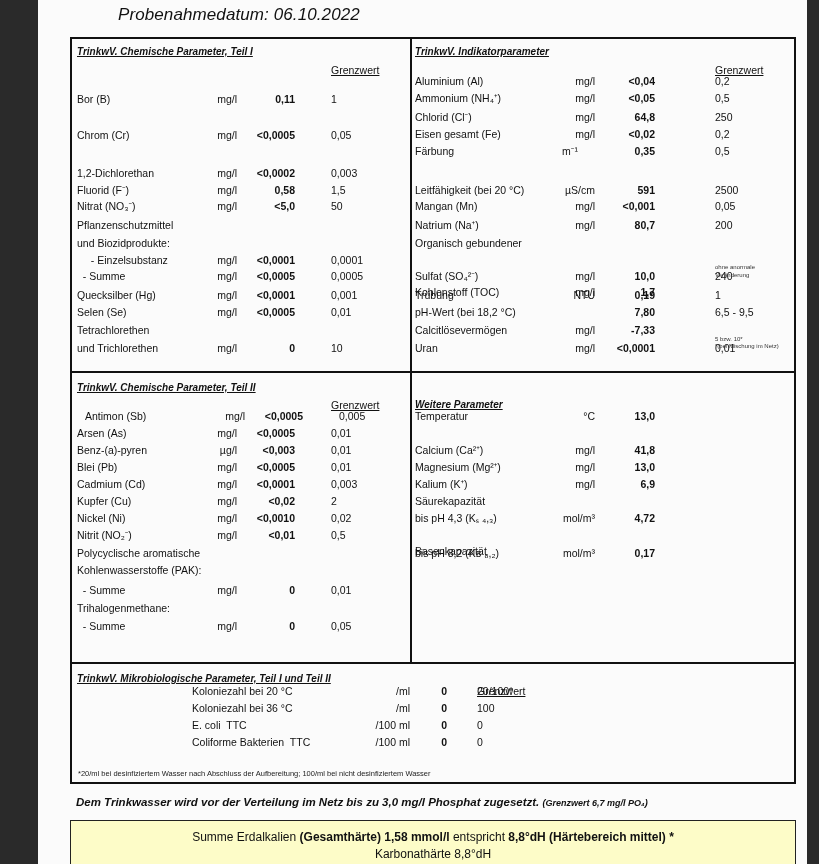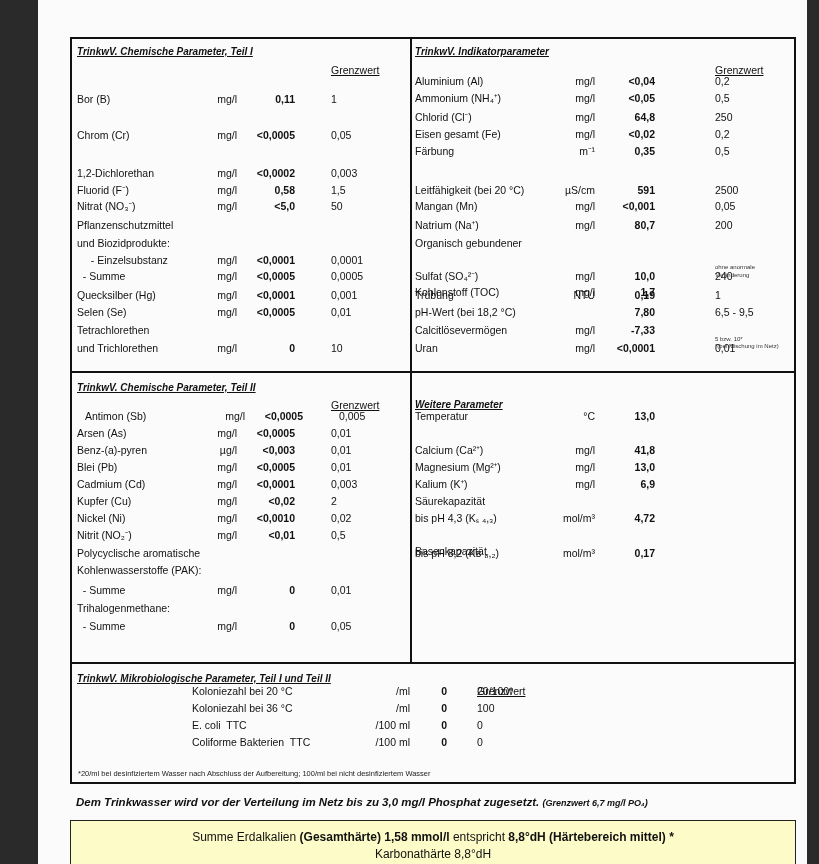--- a/index.html
+++ b/index.html
@@ -78,20 +78,21 @@
     font-size: 12px;
     line-height: 17px;
     padding-top: 8px;
   }
   .hardness b { font-weight: bold; }
 </style>
 </head>
 <body>
 
 <div class="page">
+  <div class="title">Probenahmedatum: 06.10.2022</div>
 
   <div class="frame">
     <div class="vdiv"></div>
     <div class="hdiv" style="top:332px"></div>
     <div class="hdiv" style="top:623px"></div>
 
     <div class="sec-title" style="left:5px;top:7px">TrinkwV. Chemische Parameter, Teil I</div>
     <div class="gw-head" style="left:259px;top:25px">Grenzwert</div>
     <div id="chem1-rows">
         <div class="row" style="left: 5px; top: 53px; width: 330px;">
@@ -196,21 +197,21 @@
           <span class="gw" style="left: 300px;">250</span>
         </div>
         <div class="row" style="left: 343px; top: 88px; width: 380px;">
           <span class="lbl" style="white-space: pre;">Eisen gesamt (Fe)</span>
           <span class="unit" style="left: 130px; width: 50px;">mg/l</span>
           <span class="val" style="left: 180px; width: 60px;">&lt;0,02</span>
           <span class="gw" style="left: 300px;">0,2</span>
         </div>
         <div class="row" style="left: 343px; top: 105px; width: 380px;">
           <span class="lbl" style="white-space: pre;">Färbung</span>
-          <span class="unit" style="left: 130px; width: 50px;">m⁻¹</span>
+          <span class="unit" style="left: 130px; width: 50px; text-align: center;">m⁻¹</span>
           <span class="val" style="left: 180px; width: 60px;">0,35</span>
           <span class="gw" style="left: 300px;">0,5</span>
         </div>
         <div class="row" style="left: 343px; top: 144px; width: 380px;">
           <span class="lbl" style="white-space: pre;">Leitfähigkeit (bei 20 °C)</span>
           <span class="unit" style="left: 130px; width: 50px;">µS/cm</span>
           <span class="val" style="left: 180px; width: 60px;">591</span>
           <span class="gw" style="left: 300px;">2500</span>
         </div>
         <div class="row" style="left: 343px; top: 160px; width: 380px;">

